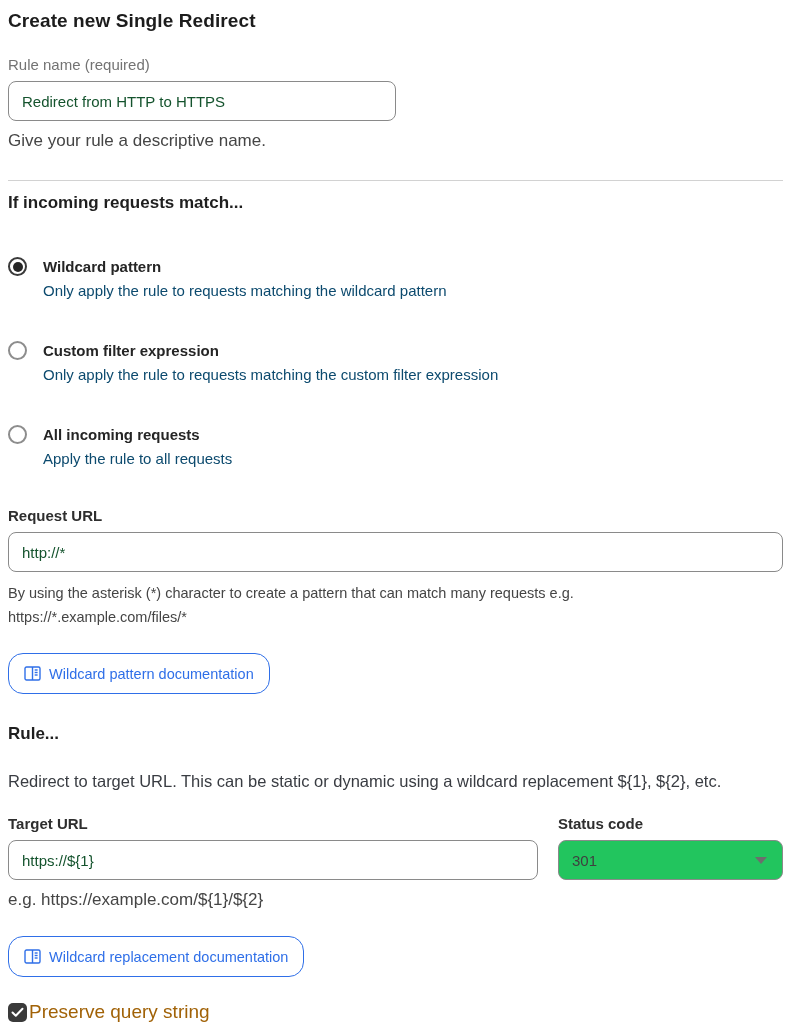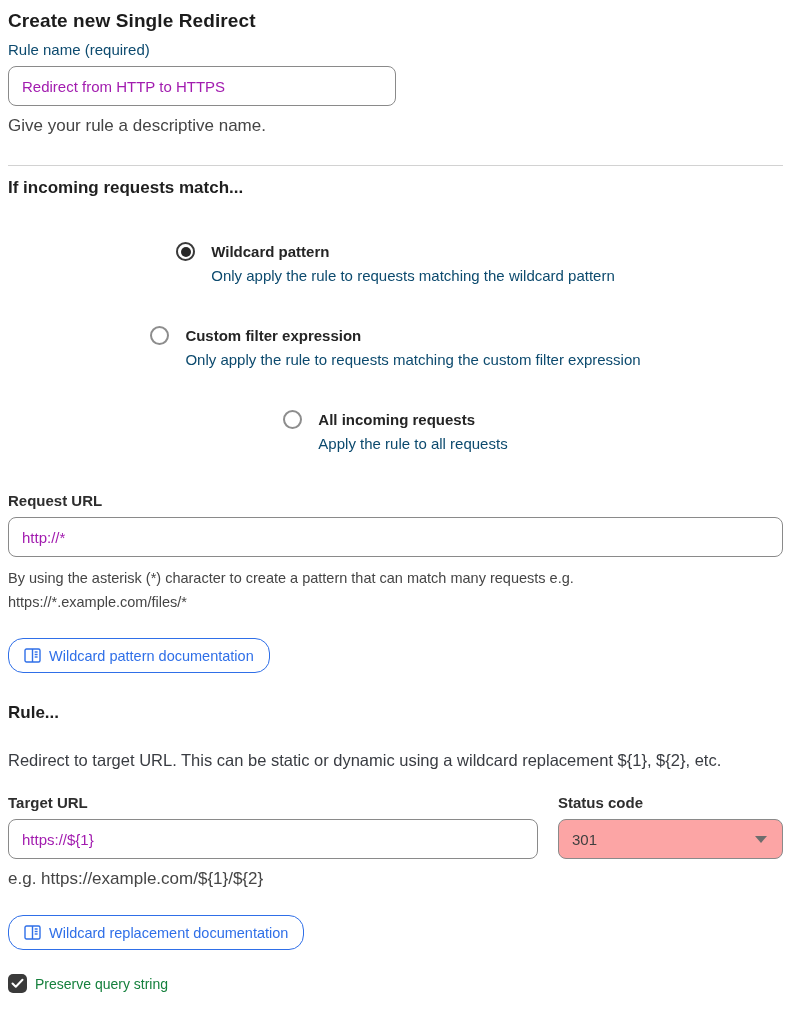--- a/index.html
+++ b/index.html
@@ -10,91 +10,91 @@
     color: #363636;
     overflow: hidden;
   }
   .container { padding: 8px 8px 0 8px; width: 791px; }
 
   .page-title {
     font-size: 19px; font-weight: 700; color: #1c1c1c;
     margin-top: 2px; letter-spacing: 0.1px;
   }
 
-  .field-label { font-size: 15px; color: #0c4a6e; margin-top: 9px; }
+  .field-label { font-size: 15px; color: #737373; margin-top: 24px; }
   .field-label.semibold { font-weight: 700; color: #2e2e2e; }
 
   .text-input {
     display: block;
     height: 40px; border: 1px solid #8a8a8a; border-radius: 8px;
     font-family: "Liberation Sans", sans-serif;
-    font-size: 15px; color: #a21caf; padding: 9px 13px;
+    font-size: 15px; color: #14532d; padding: 9px 13px;
     margin-top: 8px; background: #fff; outline: none; width: 100%;
   }
   .text-input.rule-name { width: 388px; }
 
   .helper { font-size: 17px; color: #454545; margin-top: 8px; line-height: 24px; }
 
   .divider { border: none; border-top: 1px solid #d2d2d2; margin-top: 27px; }
 
   .section-heading { font-size: 17px; font-weight: 700; color: #1f1f1f; margin-top: 12px; }
 
   .radio-group { margin-top: 42px; }
-  .radio-option { display: flex; margin-bottom: 36px; cursor: pointer; justify-content: center; }
+  .radio-option { display: flex; margin-bottom: 36px; cursor: pointer; }
   .radio-circle {
     width: 19px; height: 19px; border-radius: 50%;
     border: 2px solid #8d8d8d; margin-top: 2px; flex: 0 0 19px;
     position: relative; background: #fff;
   }
   .radio-option.selected .radio-circle { border-color: #3a3a3a; }
   .radio-option.selected .radio-circle::after {
     content: ""; position: absolute; left: 2.5px; top: 2.5px;
     width: 10px; height: 10px; border-radius: 50%; background: #262626;
   }
   .radio-texts { margin-left: 16px; }
   .radio-label { font-size: 15px; font-weight: 700; color: #252525; line-height: 24px; }
   .radio-desc { font-size: 15px; color: #0c4a6e; line-height: 24px; }
 
   .helper-block { margin-top: 9px; }
   .helper-line { font-size: 14.5px; color: #454545; line-height: 24px; }
 
   .doc-button {
     display: inline-flex; align-items: center; gap: 8px;
-    margin-top: 24px; height: 35px; padding: 12px 15px;
+    margin-top: 24px; height: 41px; padding: 12px 15px;
     border: 1px solid #2f6fe8; border-radius: 15px;
     background: #fff; color: #2f6fe8; font-size: 14.5px;
     font-family: "Liberation Sans", sans-serif; cursor: pointer;
   }
   .doc-button svg { display: block; }
 
   .then-para { font-size: 16.5px; color: #393c42; margin-top: 28px; }
 
   .target-row { display: flex; gap: 20px; margin-top: 24px; }
   .target-col { flex: 1 1 auto; }
   .status-col { flex: 0 0 225px; }
   .target-row .field-label { margin-top: 0; }
 
   .select-box {
     display: flex; align-items: center; justify-content: space-between;
     height: 40px; border: 1px solid #8a8a8a; border-radius: 8px;
-    padding: 0 13px; margin-top: 8px; background: #fca5a5;
+    padding: 0 13px; margin-top: 8px; background: #22c55e;
     font-size: 15px; color: #3f3f3f; cursor: pointer;
   }
   .caret-down {
     width: 0; height: 0;
     border-left: 6px solid transparent; border-right: 6px solid transparent;
     border-top: 7px solid #6d6d6d; margin-right: 2px;
   }
 
   .checkbox-row { display: flex; align-items: center; margin-top: 24px; cursor: pointer; }
   .checkbox-box {
     width: 19px; height: 19px; border-radius: 5px; background: #3a3a3a;
     display: flex; align-items: center; justify-content: center; flex: 0 0 19px;
   }
-  .checkbox-label { font-size: 14px; color: #15803d; margin-left: 8px; }
+  .checkbox-label { font-size: 19px; color: #a16207; margin-left: 2px; }
 </style>
 </head>
 <body>
 
 <div class="container">
 
   <h1 class="page-title">Create new Single Redirect</h1>
 
   <div class="field-label">Rule name (required)</div>
   <input class="text-input rule-name" type="text" value="Redirect from HTTP to HTTPS" style="">

